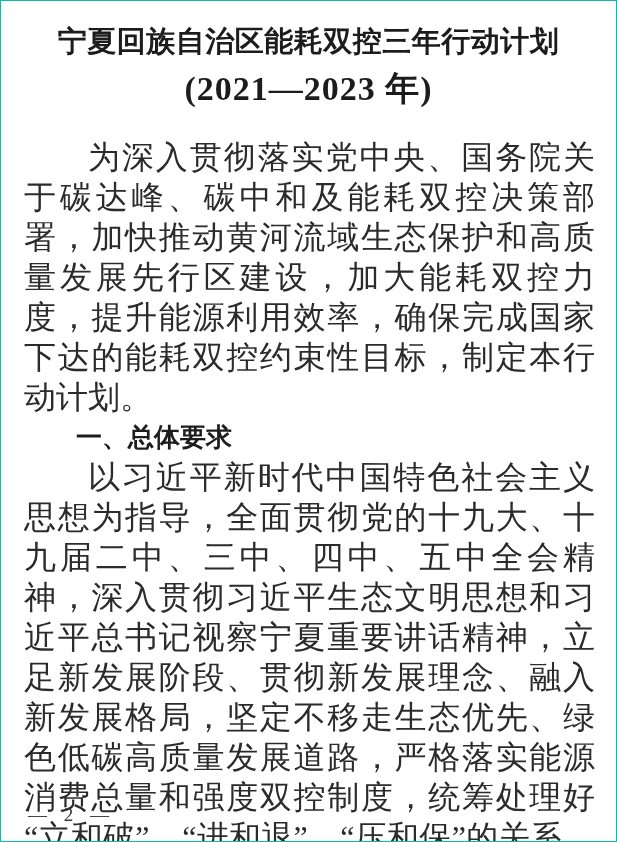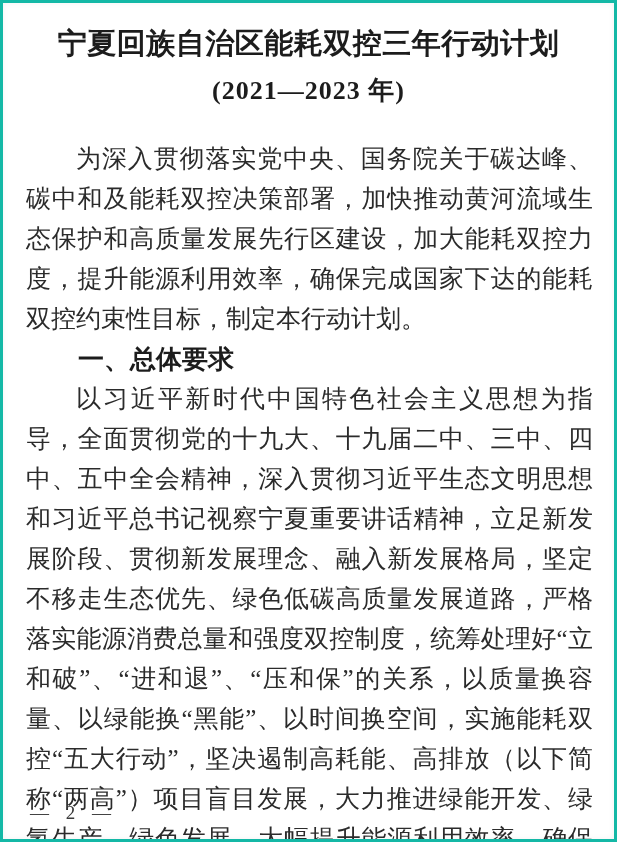--- a/index.html
+++ b/index.html
@@ -7,51 +7,51 @@
     padding: 0;
     background: #ffffff;
   }
   .page {
     position: relative;
     width: 617px;
     height: 842px;
     margin: 0;
     background: #ffffff;
     box-sizing: border-box;
-    border: 3px solid #14b8a6;
+    border: 1px solid #14b8a6;
     box-shadow: inset 0 0 6px rgba(0,0,0,0.05);
     overflow: hidden;
     font-family: "Liberation Serif", "DejaVu Serif", serif;
     color: #262626;
   }
   .doc-title {
     margin-top: 21px;
     text-align: center;
     font-size: 29px;
     line-height: 38px;
     font-weight: bold;
     color: #1c1c1c;
     letter-spacing: 0.5px;
   }
   .doc-subtitle {
     margin-top: 13px;
     text-align: center;
-    font-size: 26px;
+    font-size: 34px;
     line-height: 32px;
     font-weight: bold;
     color: #1c1c1c;
     letter-spacing: 1px;
   }
   .doc-body {
     margin-top: 32px;
     padding: 0 21px 0 23px;
   }
   .para {
     margin: 0;
-    font-size: 25px;
+    font-size: 32px;
     line-height: 40px;
     text-align: justify;
     text-indent: 2em;
     letter-spacing: 0px;
     color: #2b2b2b;
   }
   .section-heading {
     margin: 0;
     font-size: 26px;
     line-height: 40px;

